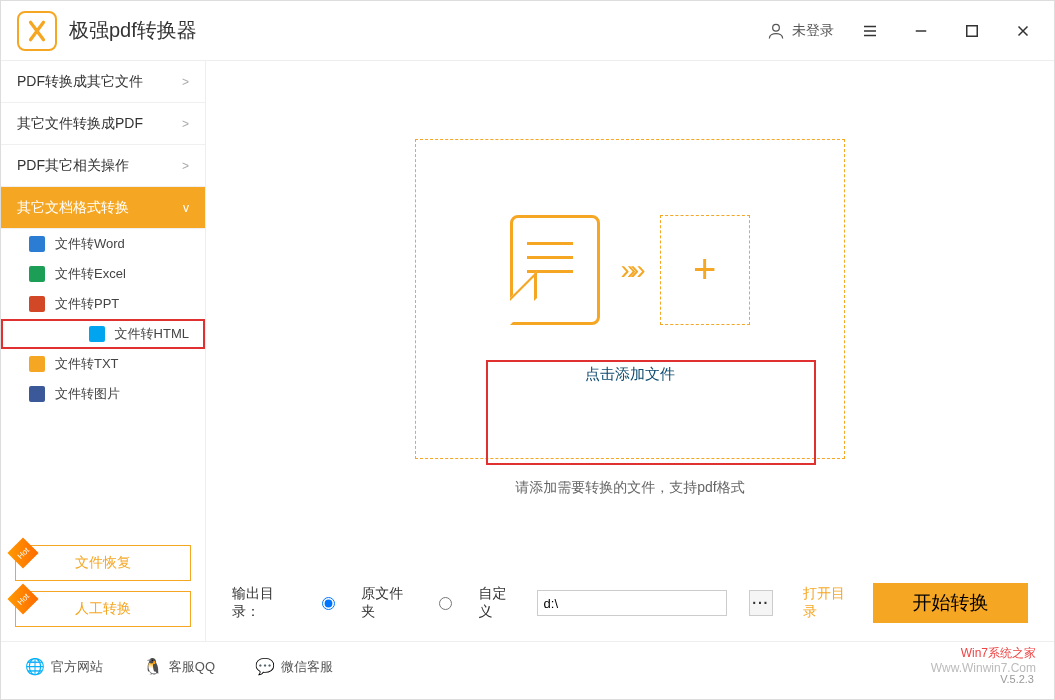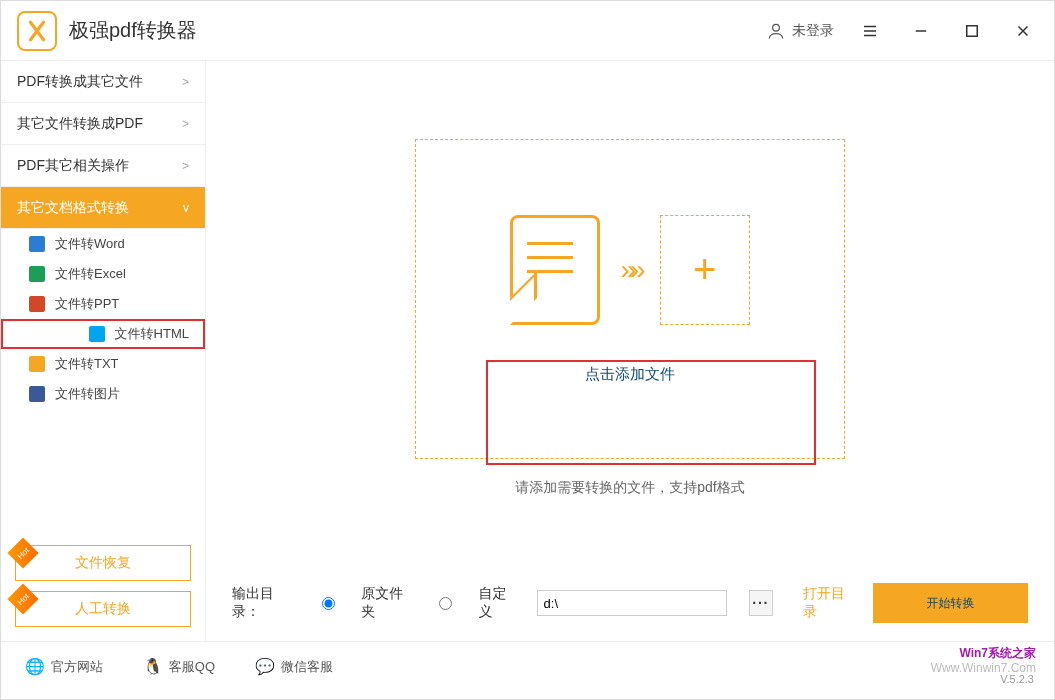--- a/index.html
+++ b/index.html
@@ -51,29 +51,29 @@
 .drop-text { margin-top: 40px; font-size: 15px; color: #0c4a6e; }
 .drop-hint { margin-top: 20px; font-size: 14px; color: #666; text-align: center; }
 .red-box { position: absolute; border: 2px solid #e03030; width: 330px; height: 105px; left: 70px; top: 220px; pointer-events: none; }
 
 
 .output-bar { position: absolute; left: 26px; right: 26px; bottom: 18px; display: flex; align-items: center; gap: 22px; font-size: 14px; color: #333; }
 .output-bar input[type=radio] { margin: 0 4px 0 8px; }
 .path-input { flex: 0 0 160px; height: 26px; border: 1px solid #ccc; padding: 0 6px; font-size: 13px; }
 .browse-btn { width: 28px; height: 26px; border: 1px solid #ccc; background: #f5f5f5; display: flex; align-items: center; justify-content: center; cursor: pointer; font-weight: bold; letter-spacing: 1px; }
 .open-dir { color: #f5a623; cursor: pointer; margin-left: 8px; }
-.convert-btn { margin-left: auto; background: #f5a623; color: #0c4a6e; width: 180px; height: 40px; display: flex; align-items: center; justify-content: center; font-size: 12px; cursor: pointer; }
+.convert-btn { margin-left: auto; background: #f5a623; color: #000000; width: 180px; height: 40px; display: flex; align-items: center; justify-content: center; font-size: 19px; cursor: pointer; }
 
 
 .footer { height: 50px; border-top: 1px solid #eee; display: flex; align-items: center; padding: 0 24px; gap: 40px; font-size: 13px; color: #555; position: relative; }
 .footer-item { display: flex; align-items: center; gap: 6px; cursor: pointer; }
 .footer-icon { color: #f5a623; font-size: 16px; }
 .version { position: absolute; right: 20px; bottom: 6px; font-size: 11px; color: #999; }
 .watermark { position: absolute; right: 18px; bottom: 16px; font-size: 12px; color: #bbb; text-align: right; line-height: 1.2; }
-.watermark .w1 { color: #a21caf; font-weight: bold; }
+.watermark .w1 { color: #ef4444; font-weight: normal; }
 </style>
 </head>
 <body>
 
 <div class="title-bar">
   <div class="title-left">
     <div class="logo">
       <svg viewBox="0 0 24 24" width="26" height="26">
           <path fill="#f5a623" d="M6 4 L18 20 M18 4 L6 20" stroke="#f5a623" stroke-width="3" stroke-linecap="round"></path>
         </svg>

